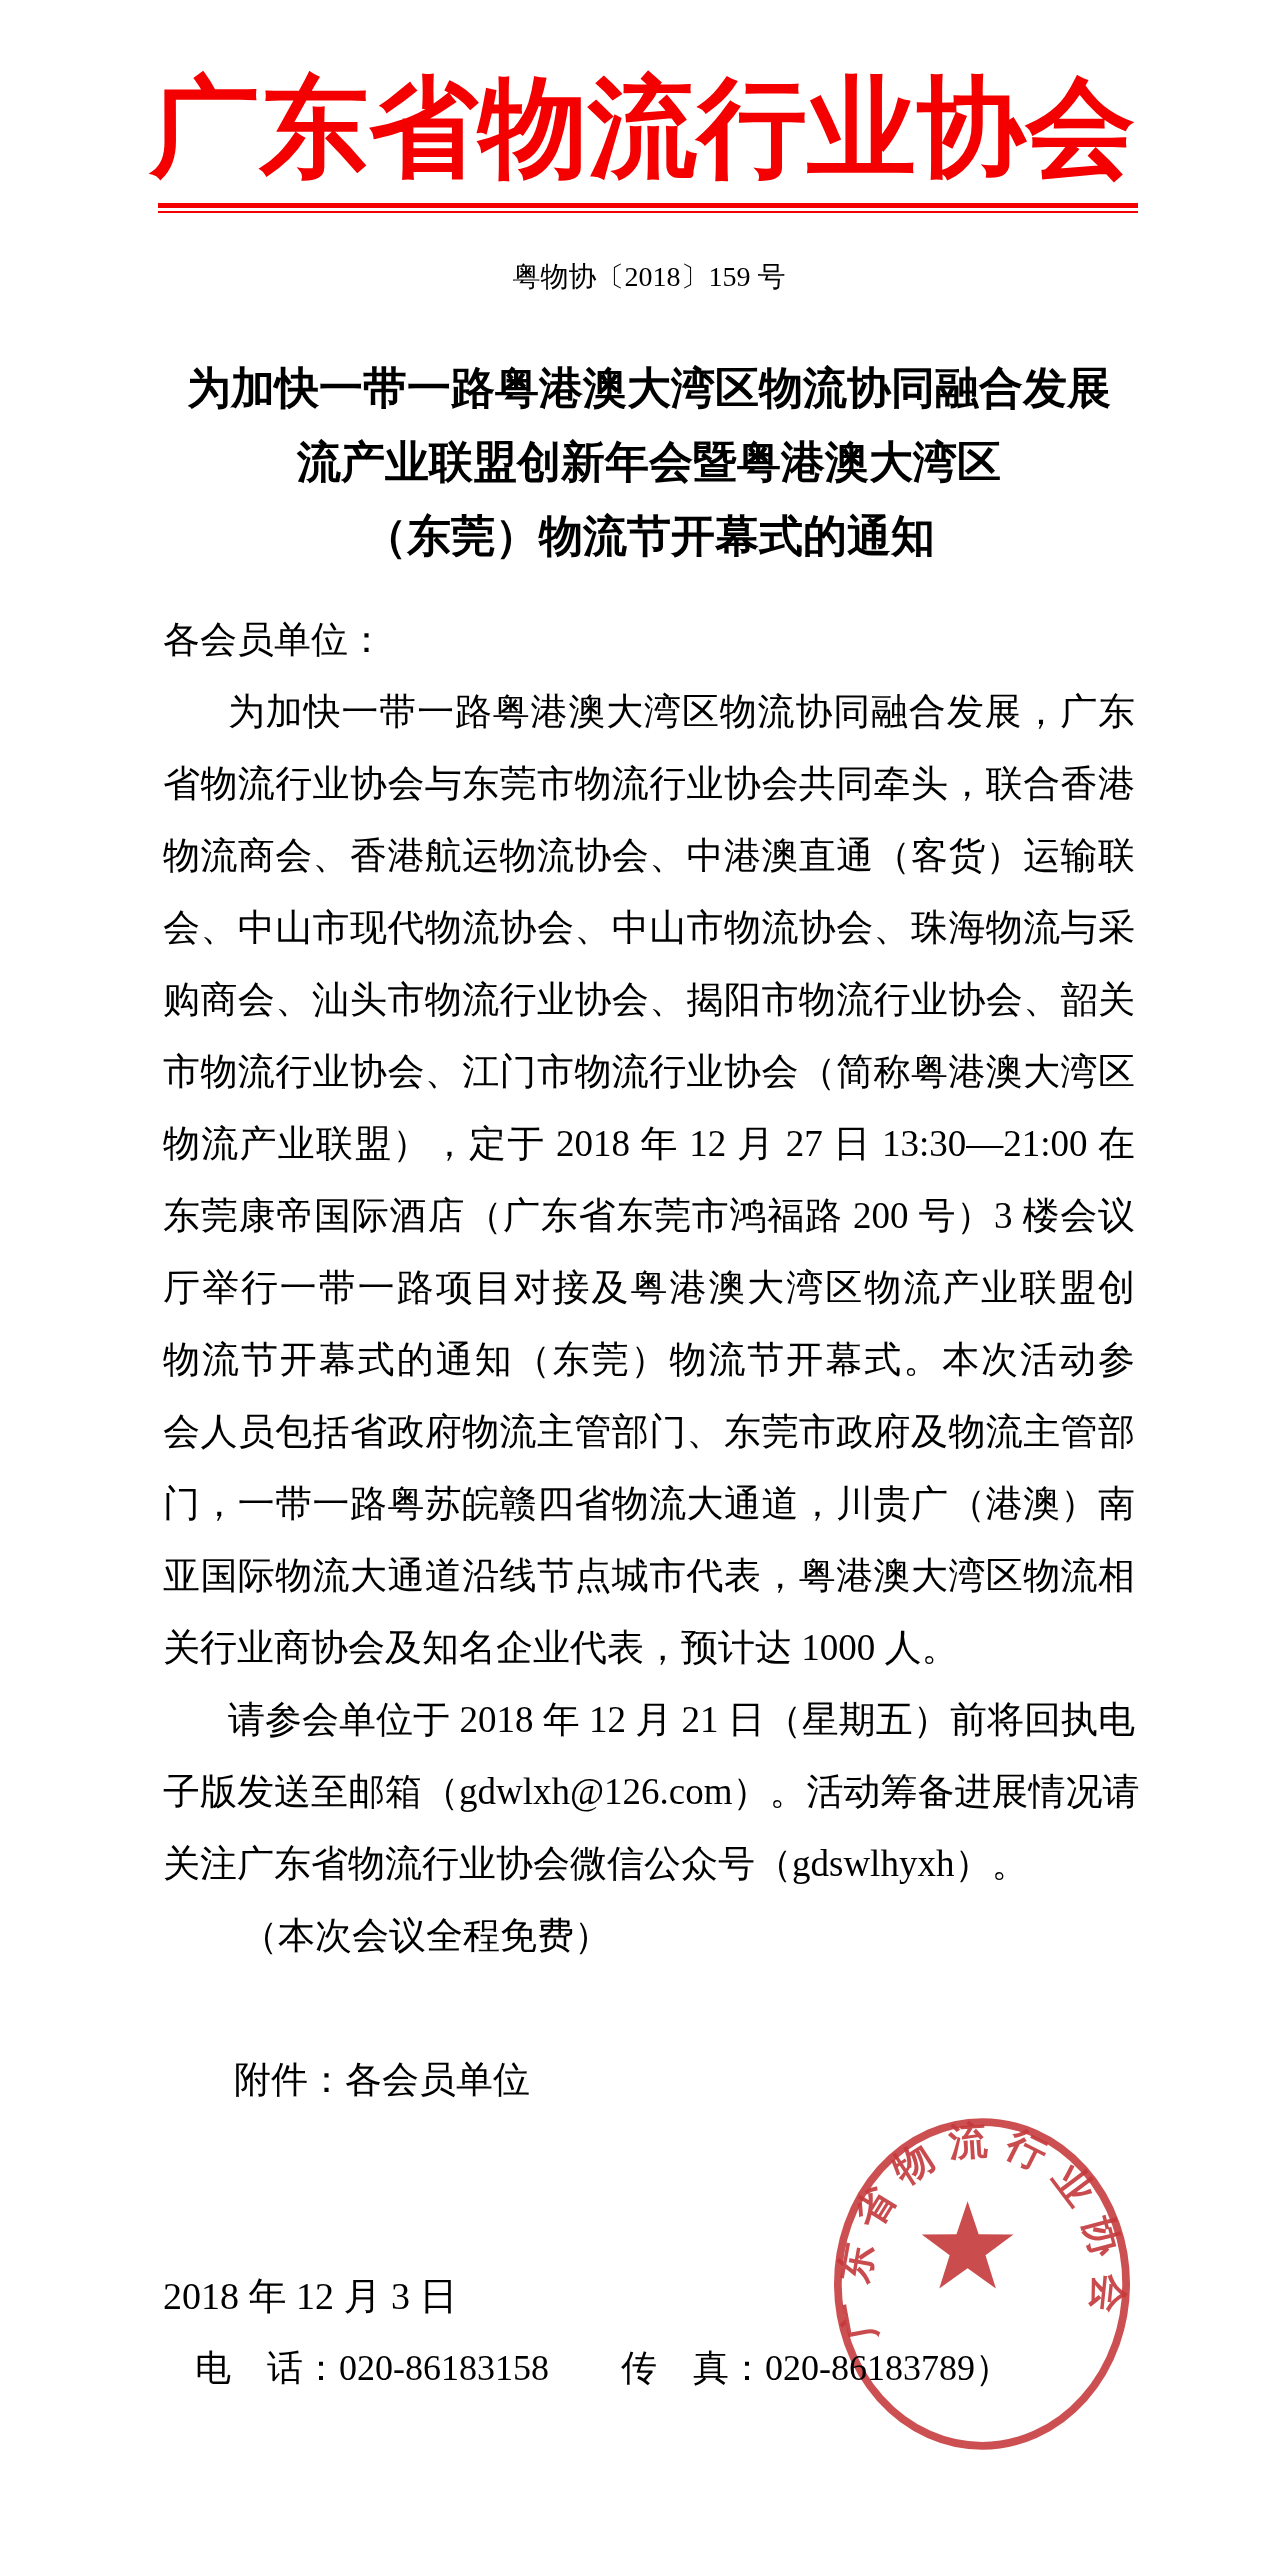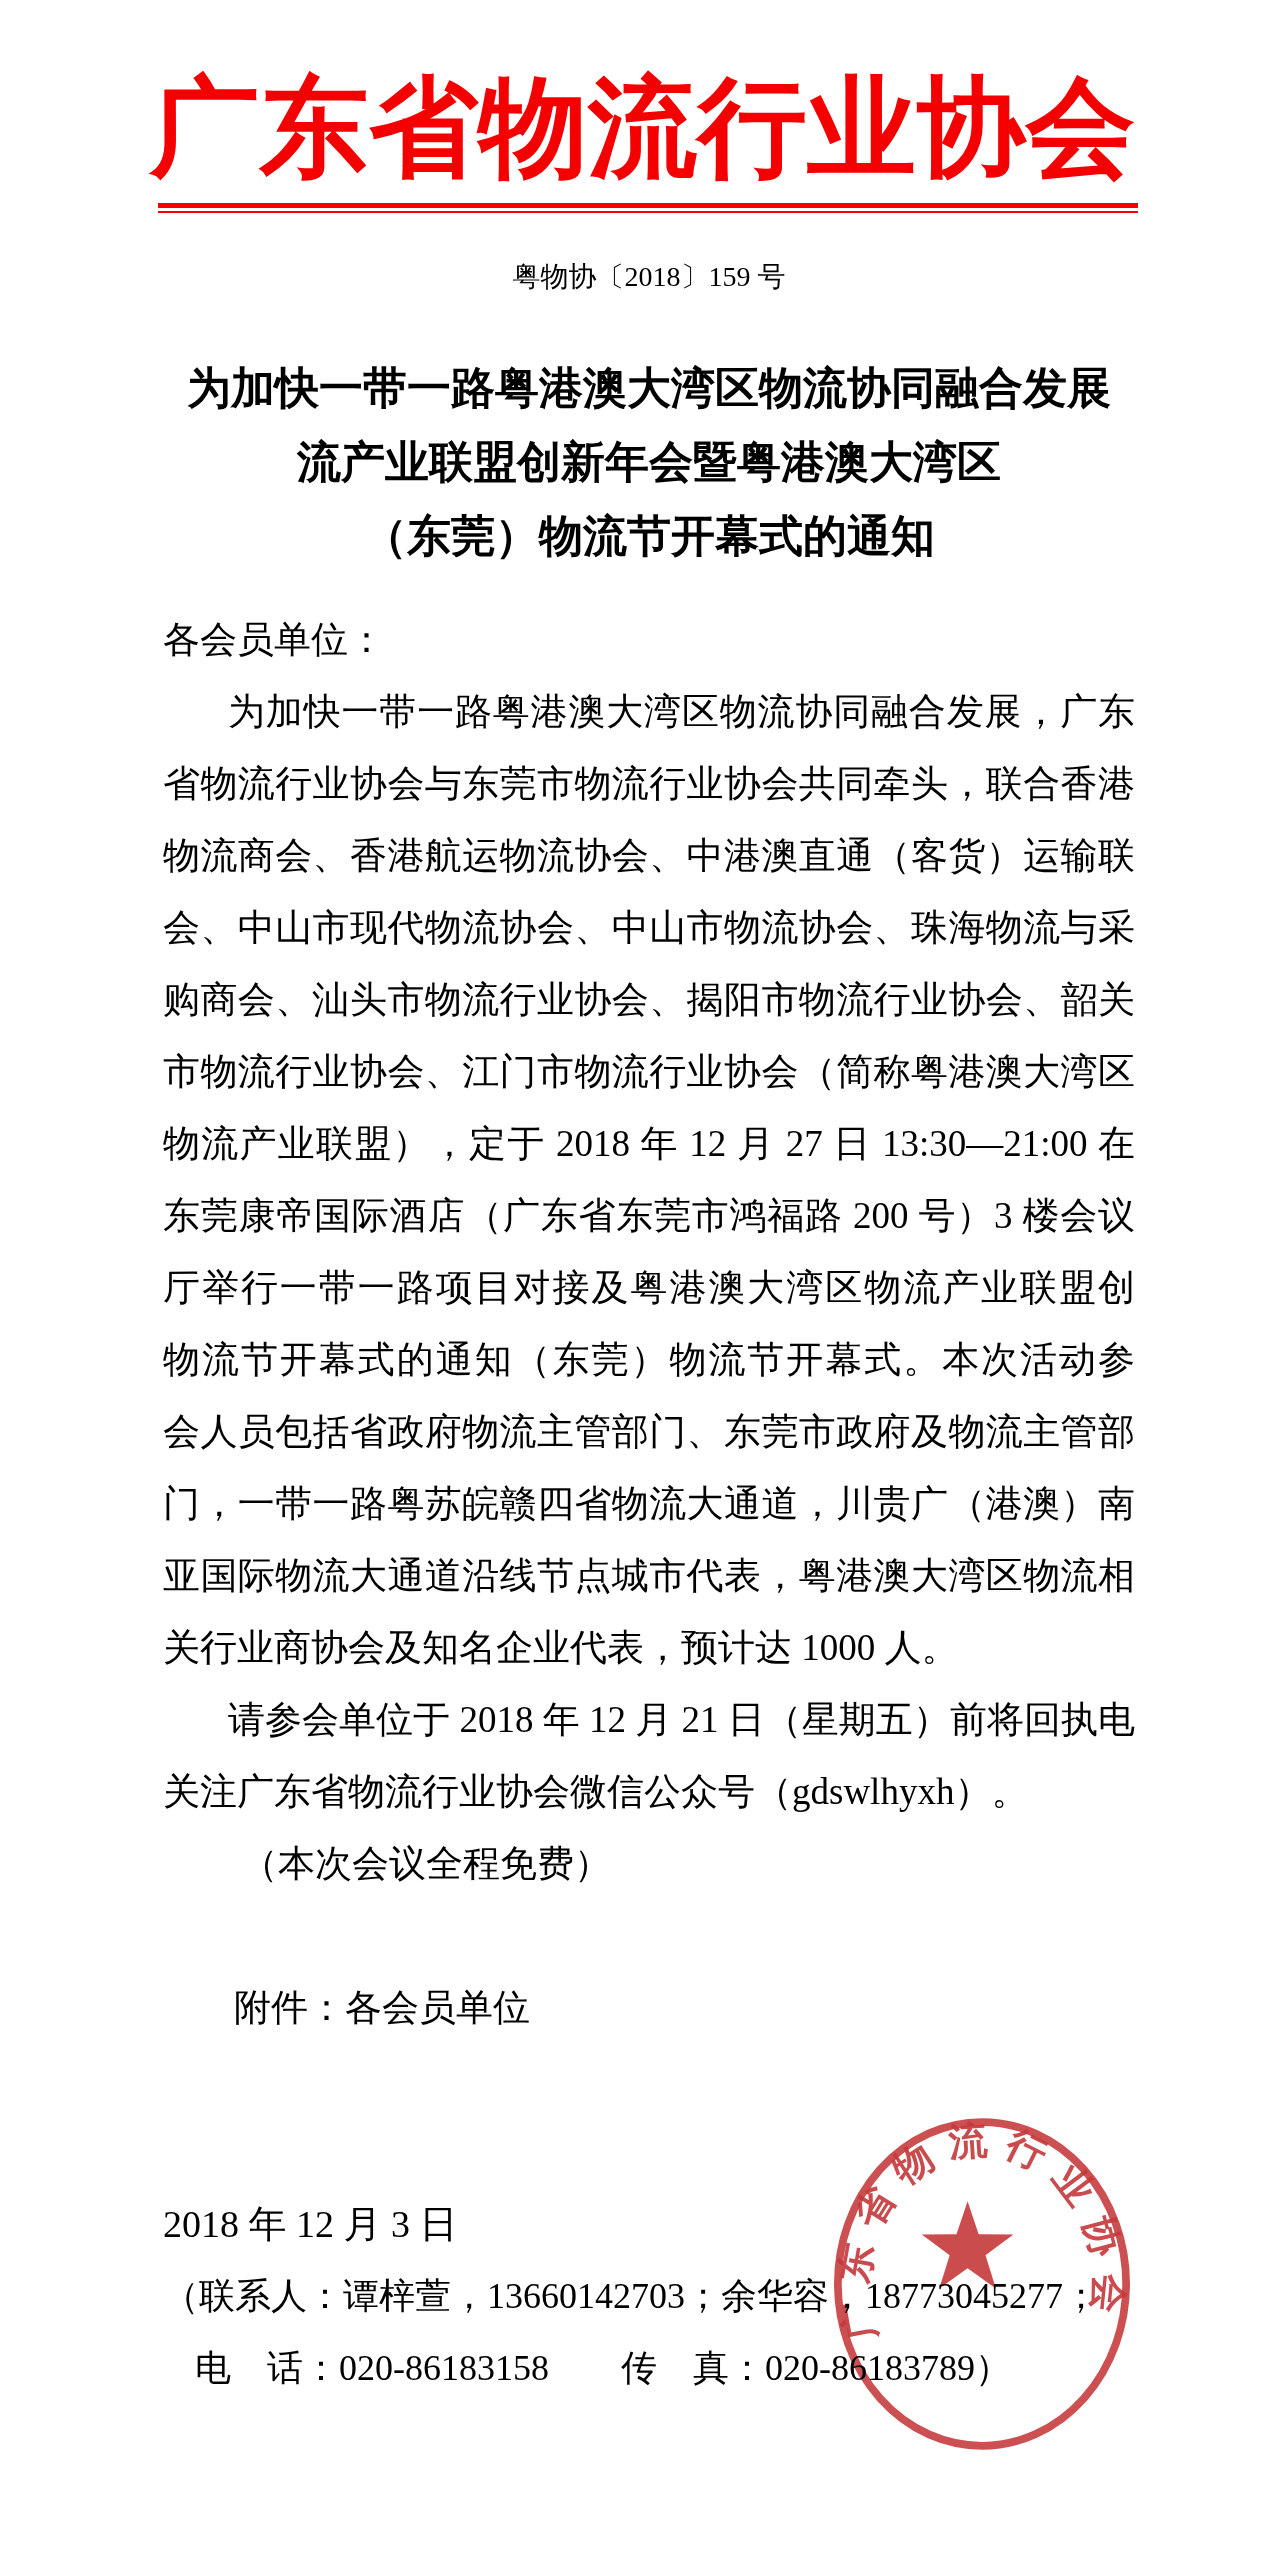--- a/index.html
+++ b/index.html
@@ -94,31 +94,31 @@
     <div class="line j">物流产业联盟），定于 2018 年 12 月 27 日 13:30—21:00 在</div>
     <div class="line j">东莞康帝国际酒店（广东省东莞市鸿福路 200 号）3 楼会议</div>
     <div class="line j">厅举行一带一路项目对接及粤港澳大湾区物流产业联盟创</div>
     <div class="line j">物流节开幕式的通知（东莞）物流节开幕式。本次活动参</div>
     <div class="line j">会人员包括省政府物流主管部门、东莞市政府及物流主管部</div>
     <div class="line j">门，一带一路粤苏皖赣四省物流大通道，川贵广（港澳）南</div>
     <div class="line j">亚国际物流大通道沿线节点城市代表，粤港澳大湾区物流相</div>
     <div class="line">关行业商协会及知名企业代表，预计达 1000 人。</div>
 
     <div class="line j indent">请参会单位于 2018 年 12 月 21 日（星期五）前将回执电</div>
+    <div class="line j">子版发送至邮箱（gdwlxh@126.com）。活动筹备进展情况请</div>
     <div class="line">关注广东省物流行业协会微信公众号（gdswlhyxh）。</div>
 
     <div class="line indent-free">（本次会议全程免费）</div>
 
     <div class="gap"></div>
 
     <div class="line indent-attach">附件：各会员单位</div>
 
     <div class="gap"></div>
     <div class="gap"></div>
 
     <div class="line date-line">2018 年 12 月 3 日</div>
 
-    <div class="line contact">（联系人：谭梓萱，13660142703；余华容，18773045277；</div>
     <div class="line contact contact-2">电　话：020-86183158　　传　真：020-86183789）</div>
   </div>
 
 </div>
 
 
 </body></html>

